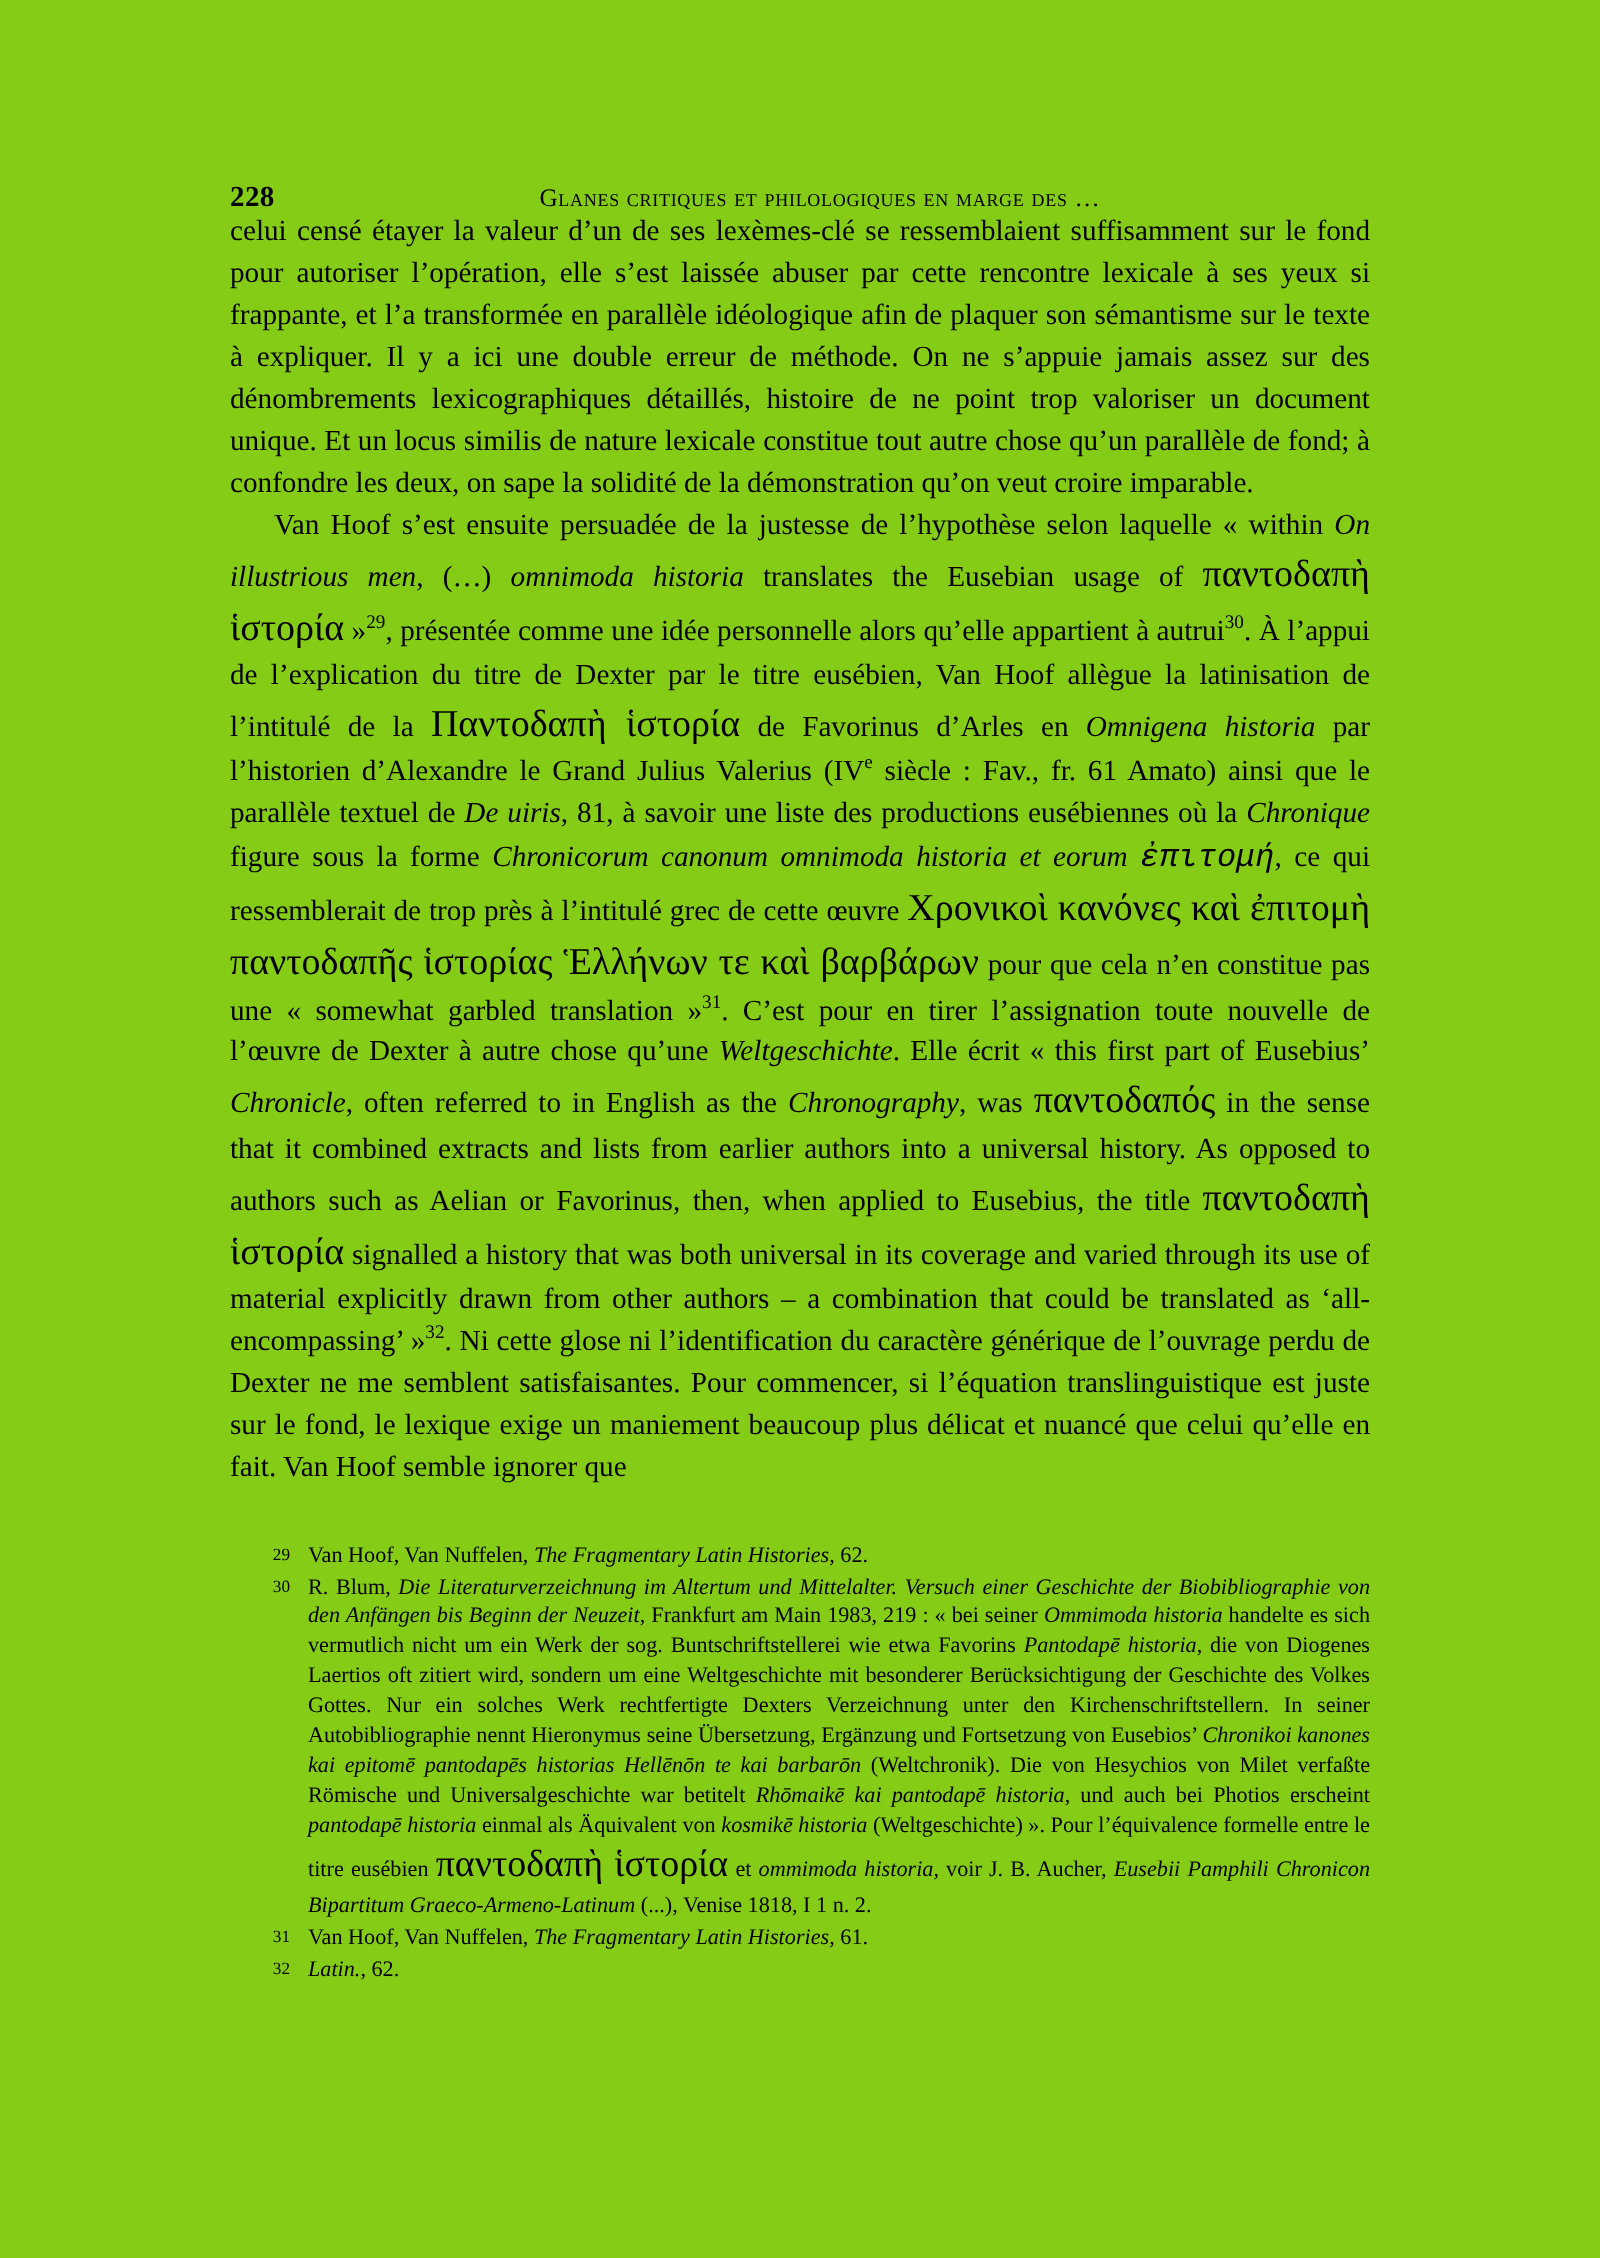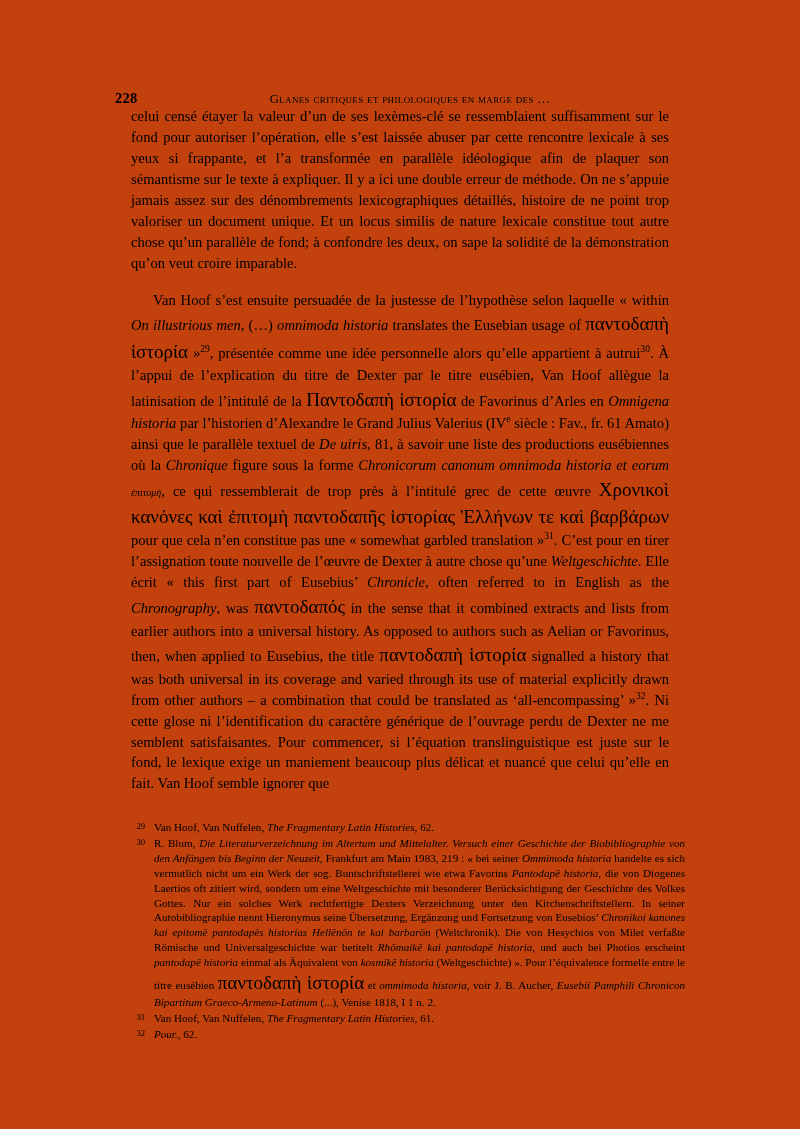--- a/index.html
+++ b/index.html
@@ -13,21 +13,21 @@
     font-family: "Liberation Serif", serif;
     color: #000000;
     position: relative;
     overflow: hidden;
   }
   .page {
     position: absolute;
     left: 0; top: 0;
     width: 800px;
     height: 1129px;
-    background: #c2410c;
+    background: #84cc16;
   }
   .content {
     position: absolute;
     left: 115px;
     top: 44px;
     width: 570px;
   }
   
   .runhead {
     display: flex;
@@ -46,33 +46,33 @@
     text-align: center;
     font-size: 12.6px;
     font-variant: small-caps;
     letter-spacing: 0.35px;
     padding-right: 40px;
     white-space: nowrap;
     margin-top: 48px;
   }
   
   .body-text p {
-    margin: 16px;
+    margin: 0;
     font-size: 14.6px;
     line-height: 1.435;
     text-align: justify;
     text-justify: inter-word;
     hyphens: manual;
   }
   .body-text p.indent {
     text-indent: 22px;
   }
   i, em { font-style: italic; }
   .gk { font-family: Liberation Serif, serif; font-size: 19px; }
-  .gk-i { font-family: Liberation Serif, serif; font-size: 10px; font-style: italic; }
+  .gk-i { font-family: Liberation Mono, monospace; font-size: 16px; font-style: italic; }
   sup.fn {
     font-size: 9.6px;
     vertical-align: super;
     line-height: 0;
   }
   
   .footnotes {
     margin-top: 26px;
     font-size: 11.1px;
     line-height: 1.34;
@@ -139,20 +139,20 @@
         <div class="fn-body">R. Blum, <i>Die Literaturverzeichnung im Altertum und Mittelalter. Versuch einer Geschichte der Biobibliographie von den Anfängen bis Beginn der Neuzeit</i>, Frankfurt am Main 1983, 219 : « bei seiner <i>Ommimoda historia</i> handelte es sich vermutlich nicht um ein Werk der sog. Buntschriftstellerei wie etwa Favorins <i>Pantodapē historia</i>, die von Diogenes Laertios oft zitiert wird, sondern um eine Weltgeschichte mit besonderer Berücksichtigung der Geschichte des Volkes Gottes. Nur ein solches Werk rechtfertigte Dexters Verzeichnung unter den Kirchenschriftstellern. In seiner Autobibliographie nennt Hieronymus seine Übersetzung, Ergänzung und Fortsetzung von Eusebios’ <i>Chronikoi kanones kai epitomē pantodapēs historias Hellēnōn te kai barbarōn</i> (Weltchronik). Die von Hesychios von Milet verfaßte Römische und Universalgeschichte war betitelt <i>Rhōmaikē kai pantodapē historia</i>, und auch bei Photios erscheint <i>pantodapē historia</i> einmal als Äquivalent von <i>kosmikē historia</i> (Weltgeschichte) ». Pour l’équivalence formelle entre le titre eusébien <span class="gk">παντοδαπὴ ἱστορία</span> et <i>ommimoda historia</i>, voir J. B. Aucher, <i>Eusebii Pamphili Chronicon Bipartitum Graeco-Armeno-Latinum</i> (...), Venise 1818, I 1 n. 2.</div>
       </div>
 
       <div class="fn-row">
         <div class="fn-num">31</div>
         <div class="fn-body">Van Hoof, Van Nuffelen, <i>The Fragmentary Latin Histories</i>, 61.</div>
       </div>
 
       <div class="fn-row">
         <div class="fn-num">32</div>
-        <div class="fn-body"><i>Pour.</i>, 62.</div>
+        <div class="fn-body"><i>Latin.</i>, 62.</div>
       </div>
 
     </div>
   </div>
 
 
 </div>
 
 </body></html>

